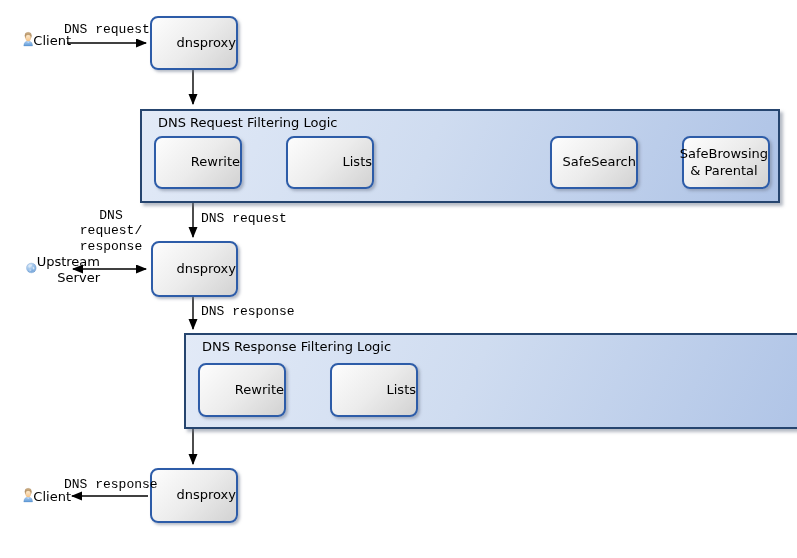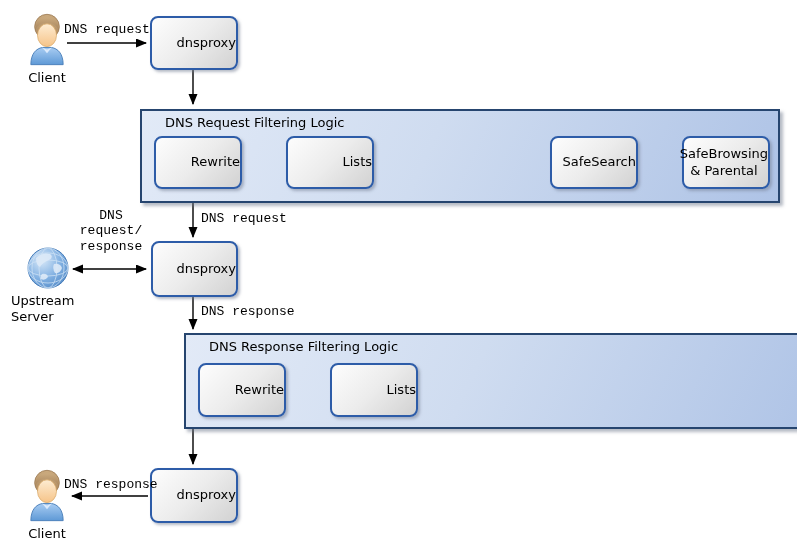--- a/index.html
+++ b/index.html
@@ -18,24 +18,24 @@
     text-align:center;line-height:1.25;box-sizing:border-box;
   }
   
   .group{
     position:absolute;
     border:2px solid #26456f;
     background:linear-gradient(115deg,#e2eaf7 0%,#cfdcf0 45%,#aec3e6 100%);
     box-shadow:3px 3px 3px rgba(110,120,140,.5);
     box-sizing:border-box;
   }
-  .group-title{position:absolute;top:4px;left:23px;white-space:nowrap;}
+  .group-title{position:absolute;top:4px;left:16px;white-space:nowrap;}
   .edge-label{position:absolute;white-space:nowrap;font-family:Liberation Mono, monospace;}
   .edge-label.wrap{white-space:normal;text-align:center;line-height:1.18;}
-  .actor{position:absolute;display:flex;flex-direction:column;align-items:center;text-align:left;line-height:1.2;}
+  .actor{position:absolute;display:flex;flex-direction:row;align-items:center;text-align:right;line-height:1.2;}
   .actor .caption{margin-top:3px;}
   svg.layer{position:absolute;left:0;top:0;pointer-events:none;}
 </style>
 </head>
 <body>
 
 <div id="canvas">
 
   <svg class="layer" width="797" height="558">
     <defs>
@@ -104,21 +104,21 @@
     <div class="node" style="left:540px;top:25px;width:88px;height:53px;">
       <span>SafeBrowsing &amp; Parental</span>
     </div>
     <div class="node" style="left:408px;top:25px;width:88px;height:53px;">
       <span>SafeSearch</span>
     </div>
   </div>
 
   <span class="edge-label" style="left:201px;top:211px;">DNS request</span>
 
-  <div class="actor" style="left:11px;top:246px;width:74px;">
+  <div class="actor" style="left:26px;top:246px;width:74px;">
     <svg width="44" height="44" viewBox="0 0 44 44">
       <defs>
         <radialGradient id="globe" cx="0.35" cy="0.3" r="0.85">
           <stop offset="0" stop-color="#d8e8f8"></stop>
             <stop offset="0.55" stop-color="#82b1e2"></stop>
             <stop offset="1" stop-color="#4e86c4"></stop>
         </radialGradient>
       </defs>
       <circle cx="22" cy="22" r="20" fill="url(#globe)" stroke="#4a7fbb" stroke-width="1"></circle>
       <g fill="none" stroke="#cfe2f5" stroke-width="0.9" opacity="0.85">

